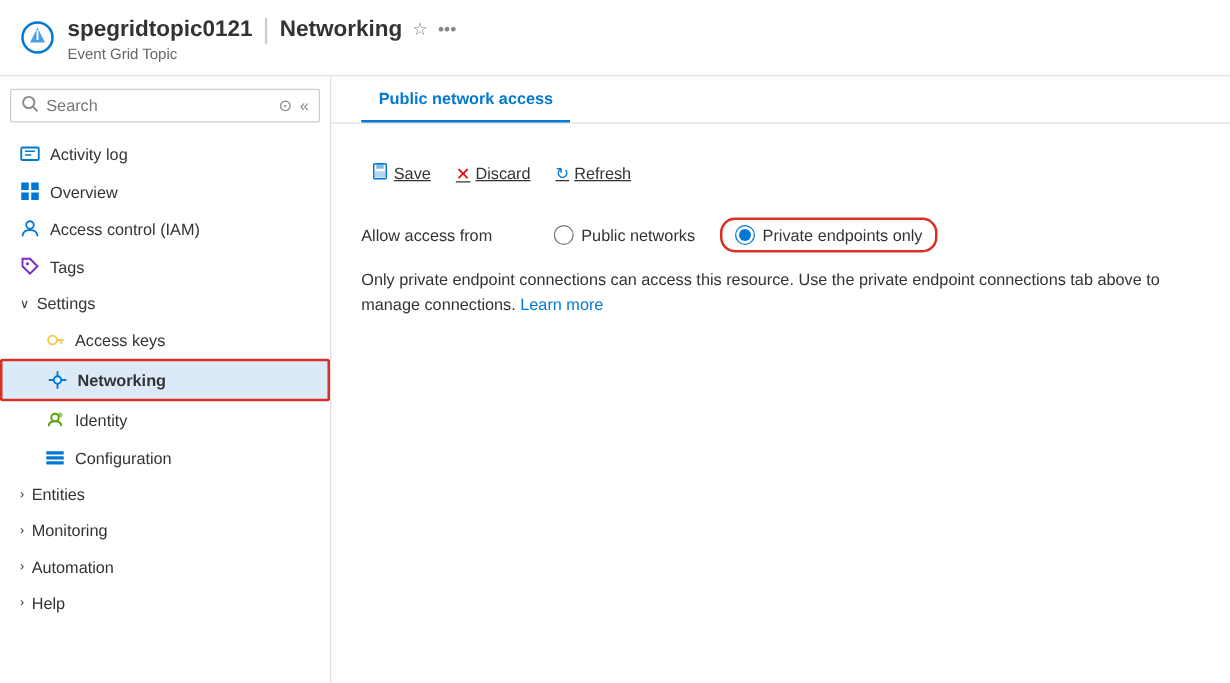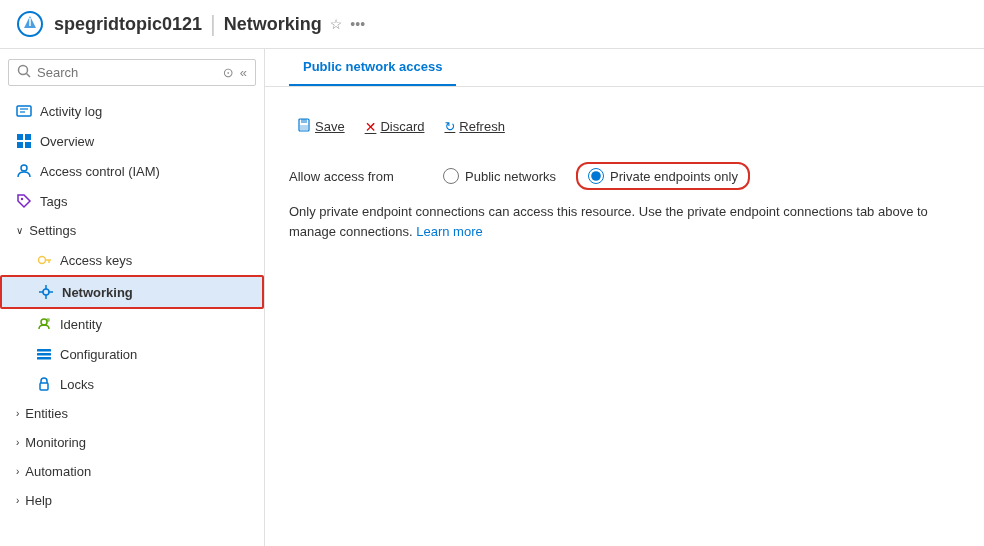--- a/index.html
+++ b/index.html
@@ -66,20 +66,21 @@
     </svg>
   </div>
   <div class="title-group">
     <div style="display:flex;align-items:center;gap:8px;">
       <span class="resource-title">spegridtopic0121</span>
       <span style="color:#ccc;font-weight:300;font-size:22px;">|</span>
       <span class="resource-title">Networking</span>
       <span style="color:#888;cursor:pointer;font-size:14px;">☆</span>
       <span style="color:#888;cursor:pointer;font-size:14px;">•••</span>
     </div>
+    <span style="font-size:12px;color:#666;">Event Grid Topic</span>
   </div>
 </div>
 
 <div class="main-layout">
 
   <div class="sidebar">
 
     <div class="search-box">
       <span style="color:#888;">
         <svg width="14" height="14" viewBox="0 0 14 14" fill="none">
@@ -179,29 +180,20 @@
       <span class="nav-icon">
         <svg width="16" height="16" viewBox="0 0 16 16">
             <rect x="1" y="3" width="14" height="2.5" fill="#0078d4" rx="0.5"></rect>
             <rect x="1" y="7" width="14" height="2.5" fill="#0078d4" rx="0.5"></rect>
             <rect x="1" y="11" width="14" height="2.5" fill="#0078d4" rx="0.5"></rect>
           </svg>
       </span>
       <span>Configuration</span>
     </div>
 
-    <div class="sub-nav-item">
-      <span class="nav-icon">
-        <svg width="16" height="16" viewBox="0 0 16 16">
-            <rect x="4" y="7" width="8" height="7" rx="1" fill="none" stroke="#0078d4" stroke-width="1.5"></rect>
-            <path d="M5 7V5a3 3 0 016 0v2" fill="none" stroke="#0078d4" stroke-width="1.5"></path>
-          </svg>
-      </span>
-      <span>Locks</span>
-    </div>
 
     <div class="section-header">
       <span style="font-size:10px;">›</span>
       <span>Entities</span>
     </div>
 
     <div class="section-header">
       <span style="font-size:10px;">›</span>
       <span>Monitoring</span>
     </div>

